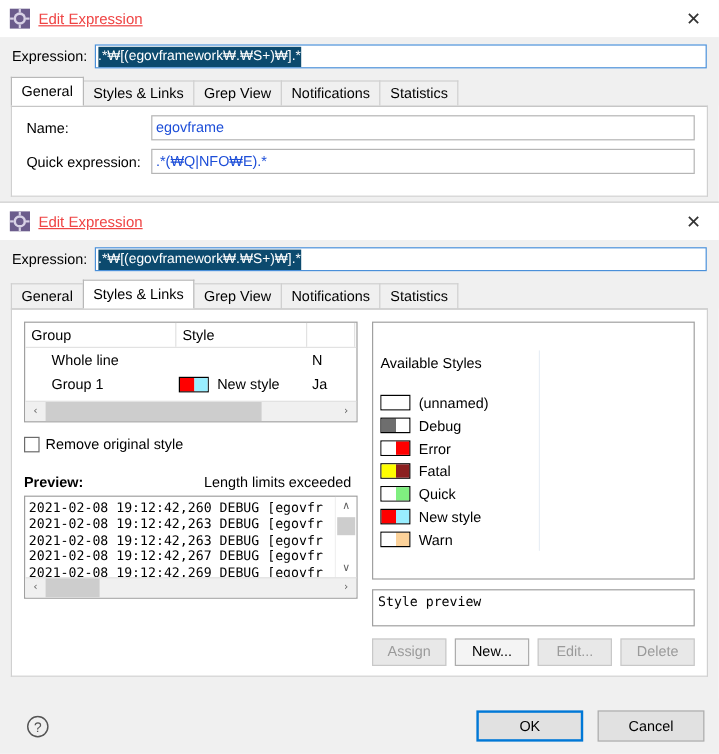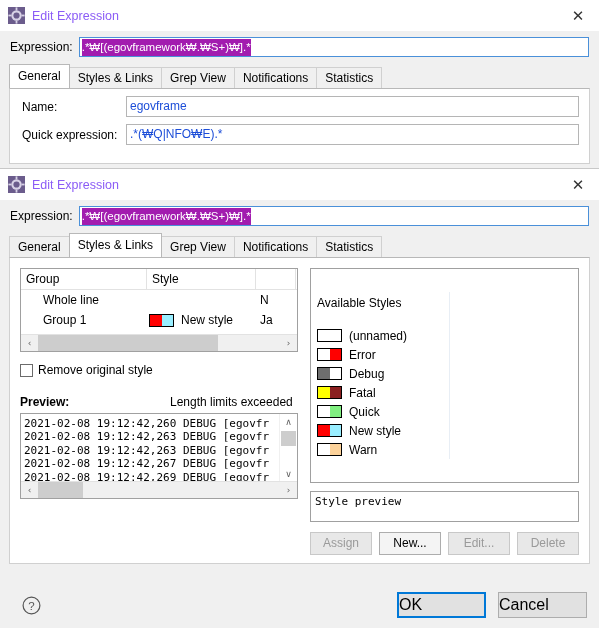--- a/index.html
+++ b/index.html
@@ -34,23 +34,24 @@
     box-sizing: border-box;
   }
   .title-icon {
     width: 17px;
     height: 17px;
     margin-right: 7px;
     flex: 0 0 auto;
   }
   .title-text {
     font-size: 12.5px;
-    color: #8b5cf6;
+    color: #ef4444;
     flex: 1 1 auto;
     white-space: nowrap;
+    text-decoration: underline;
   }
   .title-close {
     width: 30px;
     height: 26px;
     display: flex;
     align-items: center;
     justify-content: center;
     font-size: 15px;
     color: #333;
     font-family: "DejaVu Sans", sans-serif;
@@ -74,21 +75,21 @@
     height: 20px;
     border: 1px solid #4a90d9;
     background: #ffffff;
     box-sizing: border-box;
     display: flex;
     align-items: center;
     padding: 0 2px;
     overflow: hidden;
   }
   .expr-sel {
-    background: #a21caf;
+    background: #0c4a6e;
     color: #ffffff;
     font-size: 11.5px;
     white-space: nowrap;
     padding: 1px 0 2px 0;
     line-height: 14px;
   }
 
   
   .tabstrip {
     display: flex;
@@ -426,21 +427,22 @@
   .help-icon {
     width: 19px;
     height: 19px;
     flex: 0 0 auto;
   }
   .footer-spacer { flex: 1 1 auto; }
   .dbtn {
     width: 89px;
     height: 26px;
     line-height: 24px;
-    font-size: 16px;
+    text-align: center;
+    font-size: 12px;
     box-sizing: border-box;
     background: #e1e1e1;
     border: 1px solid #adadad;
     color: #000;
     margin-left: 12px;
     white-space: nowrap;
   }
   .dbtn.default {
     border: 2px solid #0078d7;
     background: #e1e1e1;
@@ -603,31 +605,31 @@
             <div class="av-list" id="avail-list">
                 <div class="av-item">
                   <span class="swatch">
                     <span style="background: rgb(255, 255, 255);"></span>
                     <span style="background: rgb(255, 255, 255);"></span>
                   </span>
                   <span>(unnamed)</span>
                 </div>
                 <div class="av-item">
                   <span class="swatch">
+                    <span style="background: rgb(110, 110, 110);"></span>
+                    <span style="background: rgb(255, 255, 255);"></span>
+                  </span>
+                  <span>Debug</span>
+                </div>
+                <div class="av-item">
+                  <span class="swatch">
                     <span style="background: rgb(255, 255, 255);"></span>
                     <span style="background: rgb(255, 0, 0);"></span>
                   </span>
                   <span>Error</span>
-                </div>
-                <div class="av-item">
-                  <span class="swatch">
-                    <span style="background: rgb(110, 110, 110);"></span>
-                    <span style="background: rgb(255, 255, 255);"></span>
-                  </span>
-                  <span>Debug</span>
                 </div>
                 <div class="av-item">
                   <span class="swatch">
                     <span style="background: rgb(255, 255, 0);"></span>
                     <span style="background: rgb(139, 32, 32);"></span>
                   </span>
                   <span>Fatal</span>
                 </div>
                 <div class="av-item">
                   <span class="swatch">

